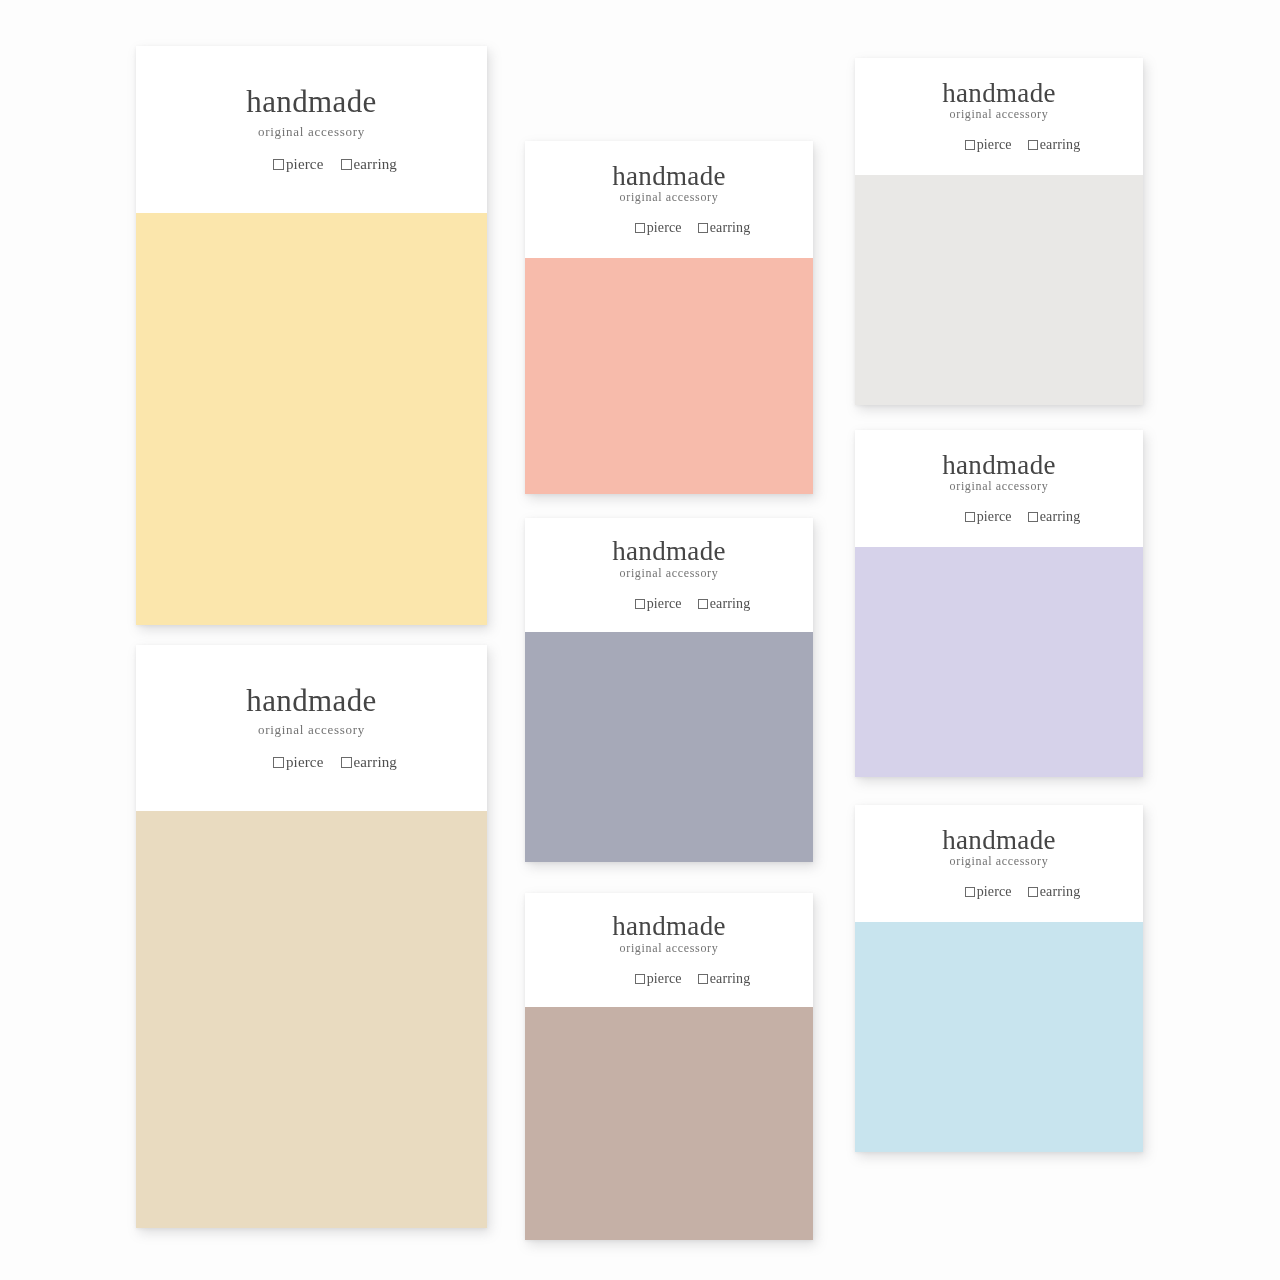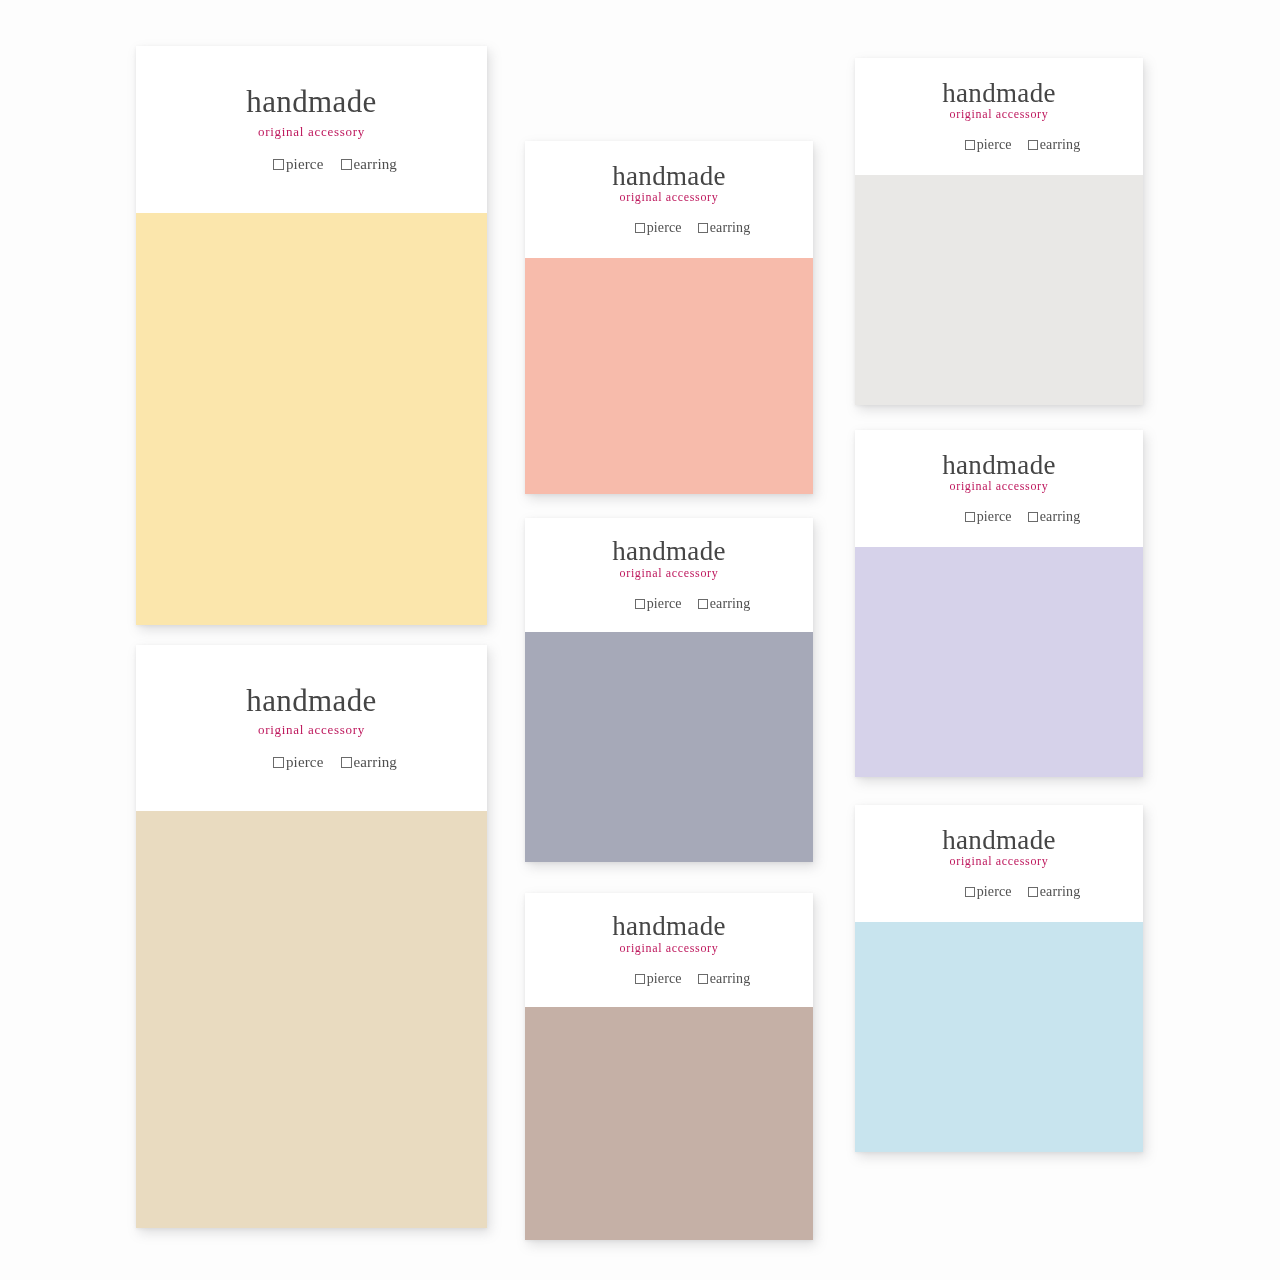--- a/index.html
+++ b/index.html
@@ -36,21 +36,21 @@
   .brand {
     font-family:"Liberation Serif", "DejaVu Serif", serif;
     color:#454545;
     letter-spacing:0.012em;
     line-height:1.02;
     font-weight:400;
     white-space:nowrap;
   }
   .tagline {
     font-family:"Liberation Serif", "DejaVu Serif", serif;
-    color:#be185d;
+    color:#737373;
     letter-spacing:0.055em;
     white-space:nowrap;
     line-height:1.1;
   }
   .options {
     display:flex;
     align-items:center;
     color:#4f4f4f;
     font-family:"Liberation Serif", "DejaVu Serif", serif;
     letter-spacing:0.01em;

